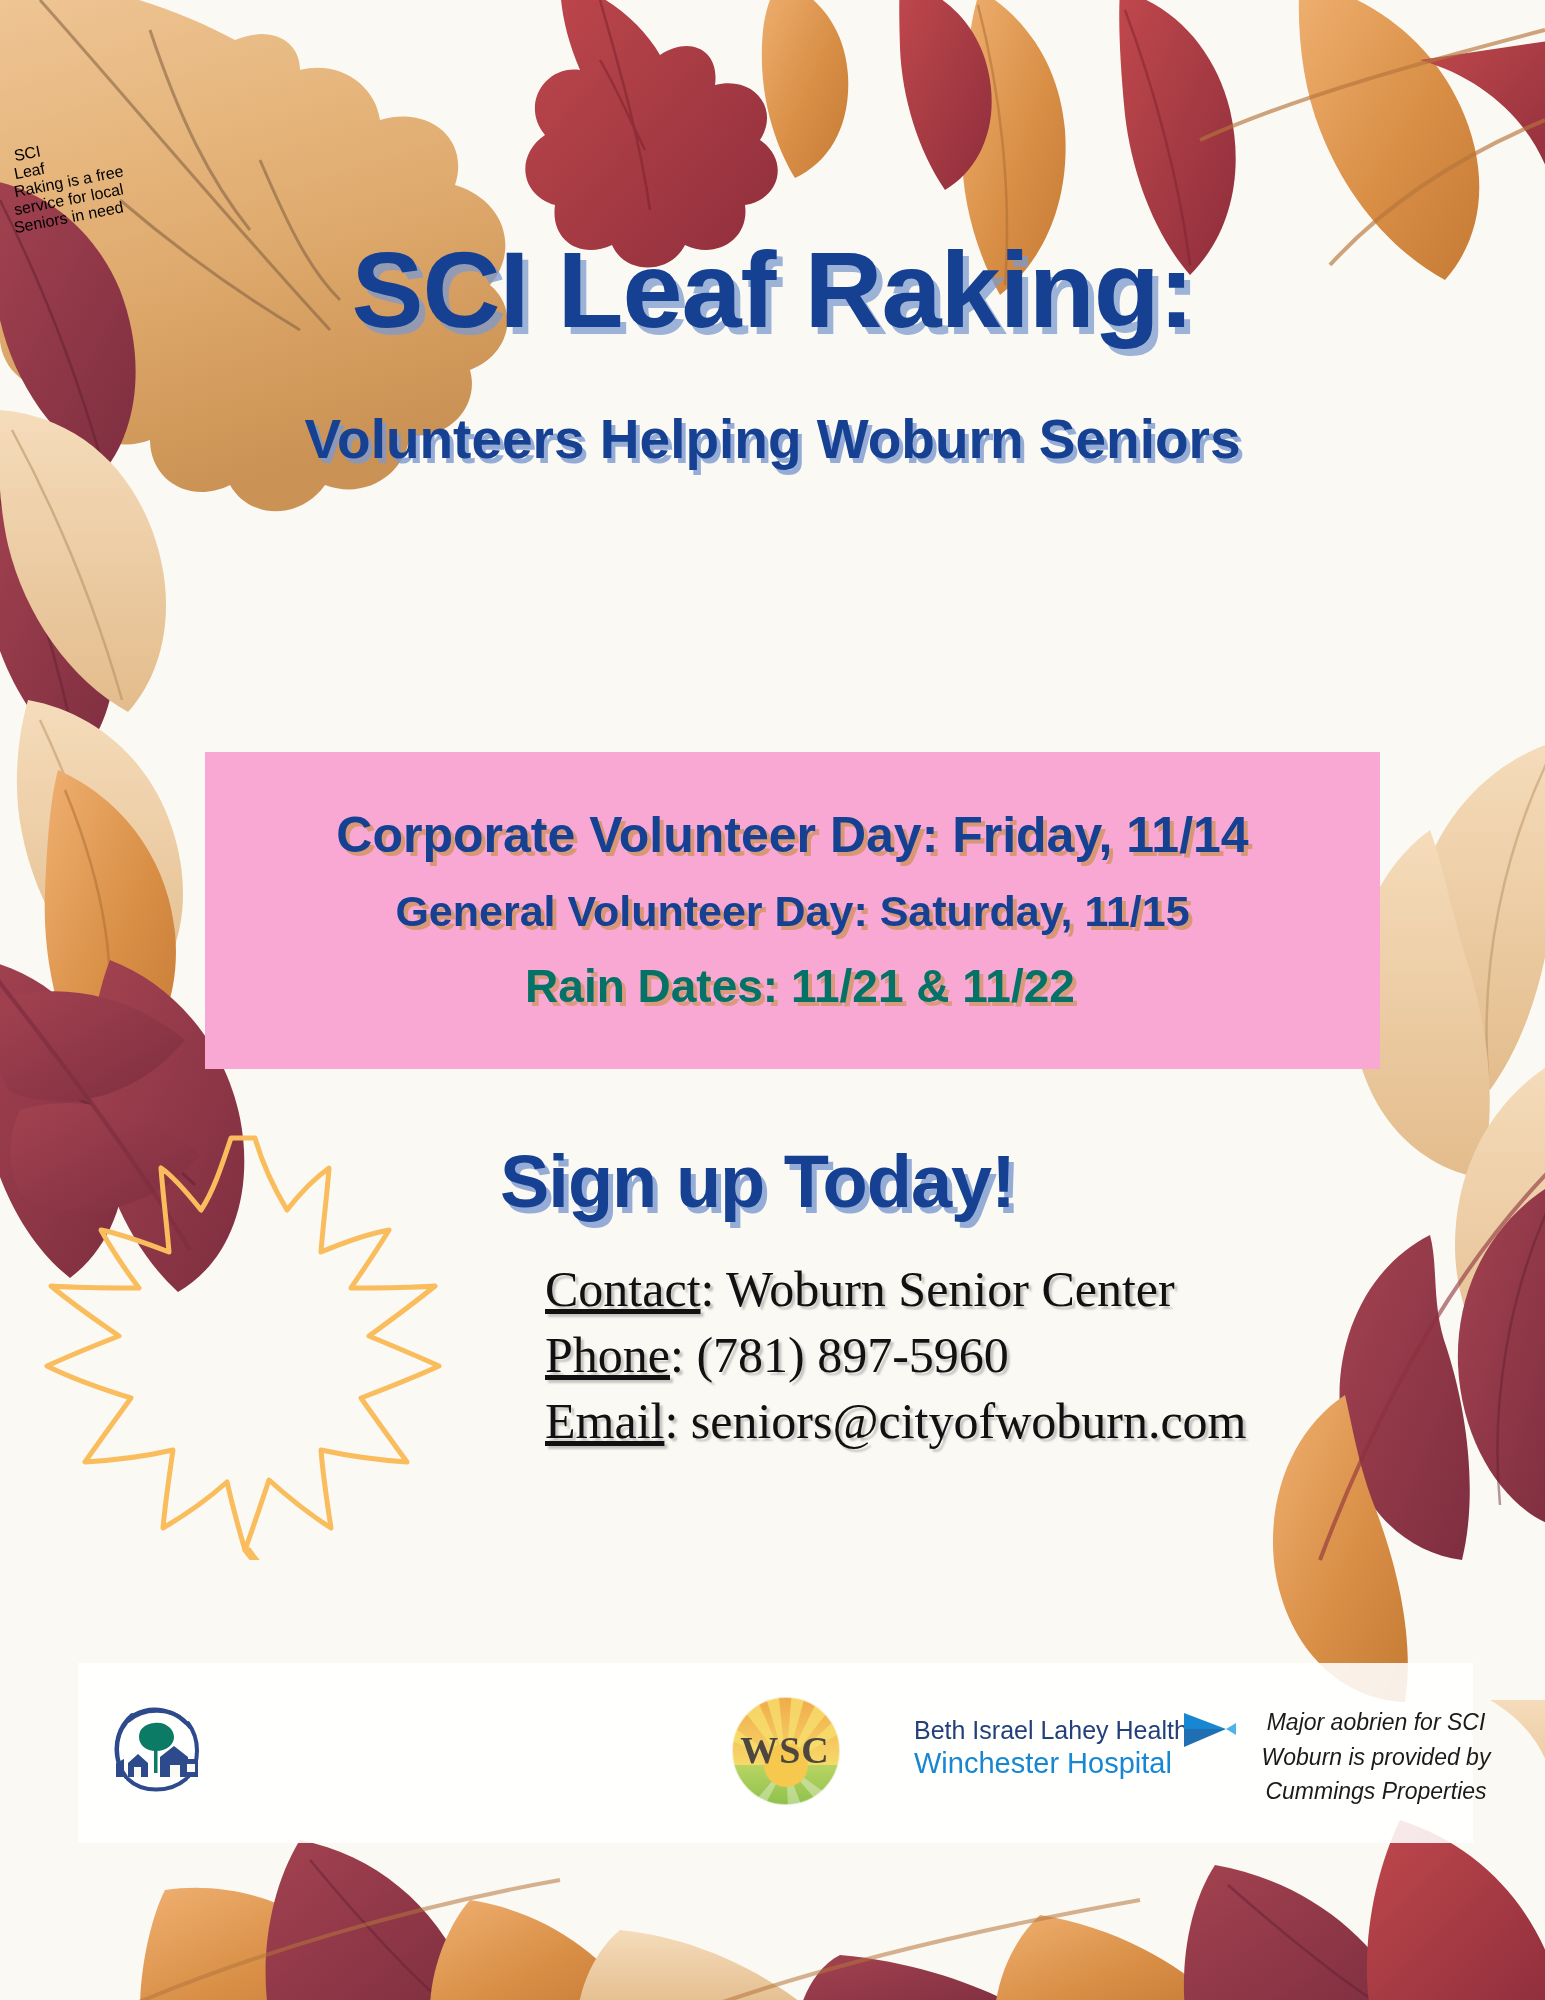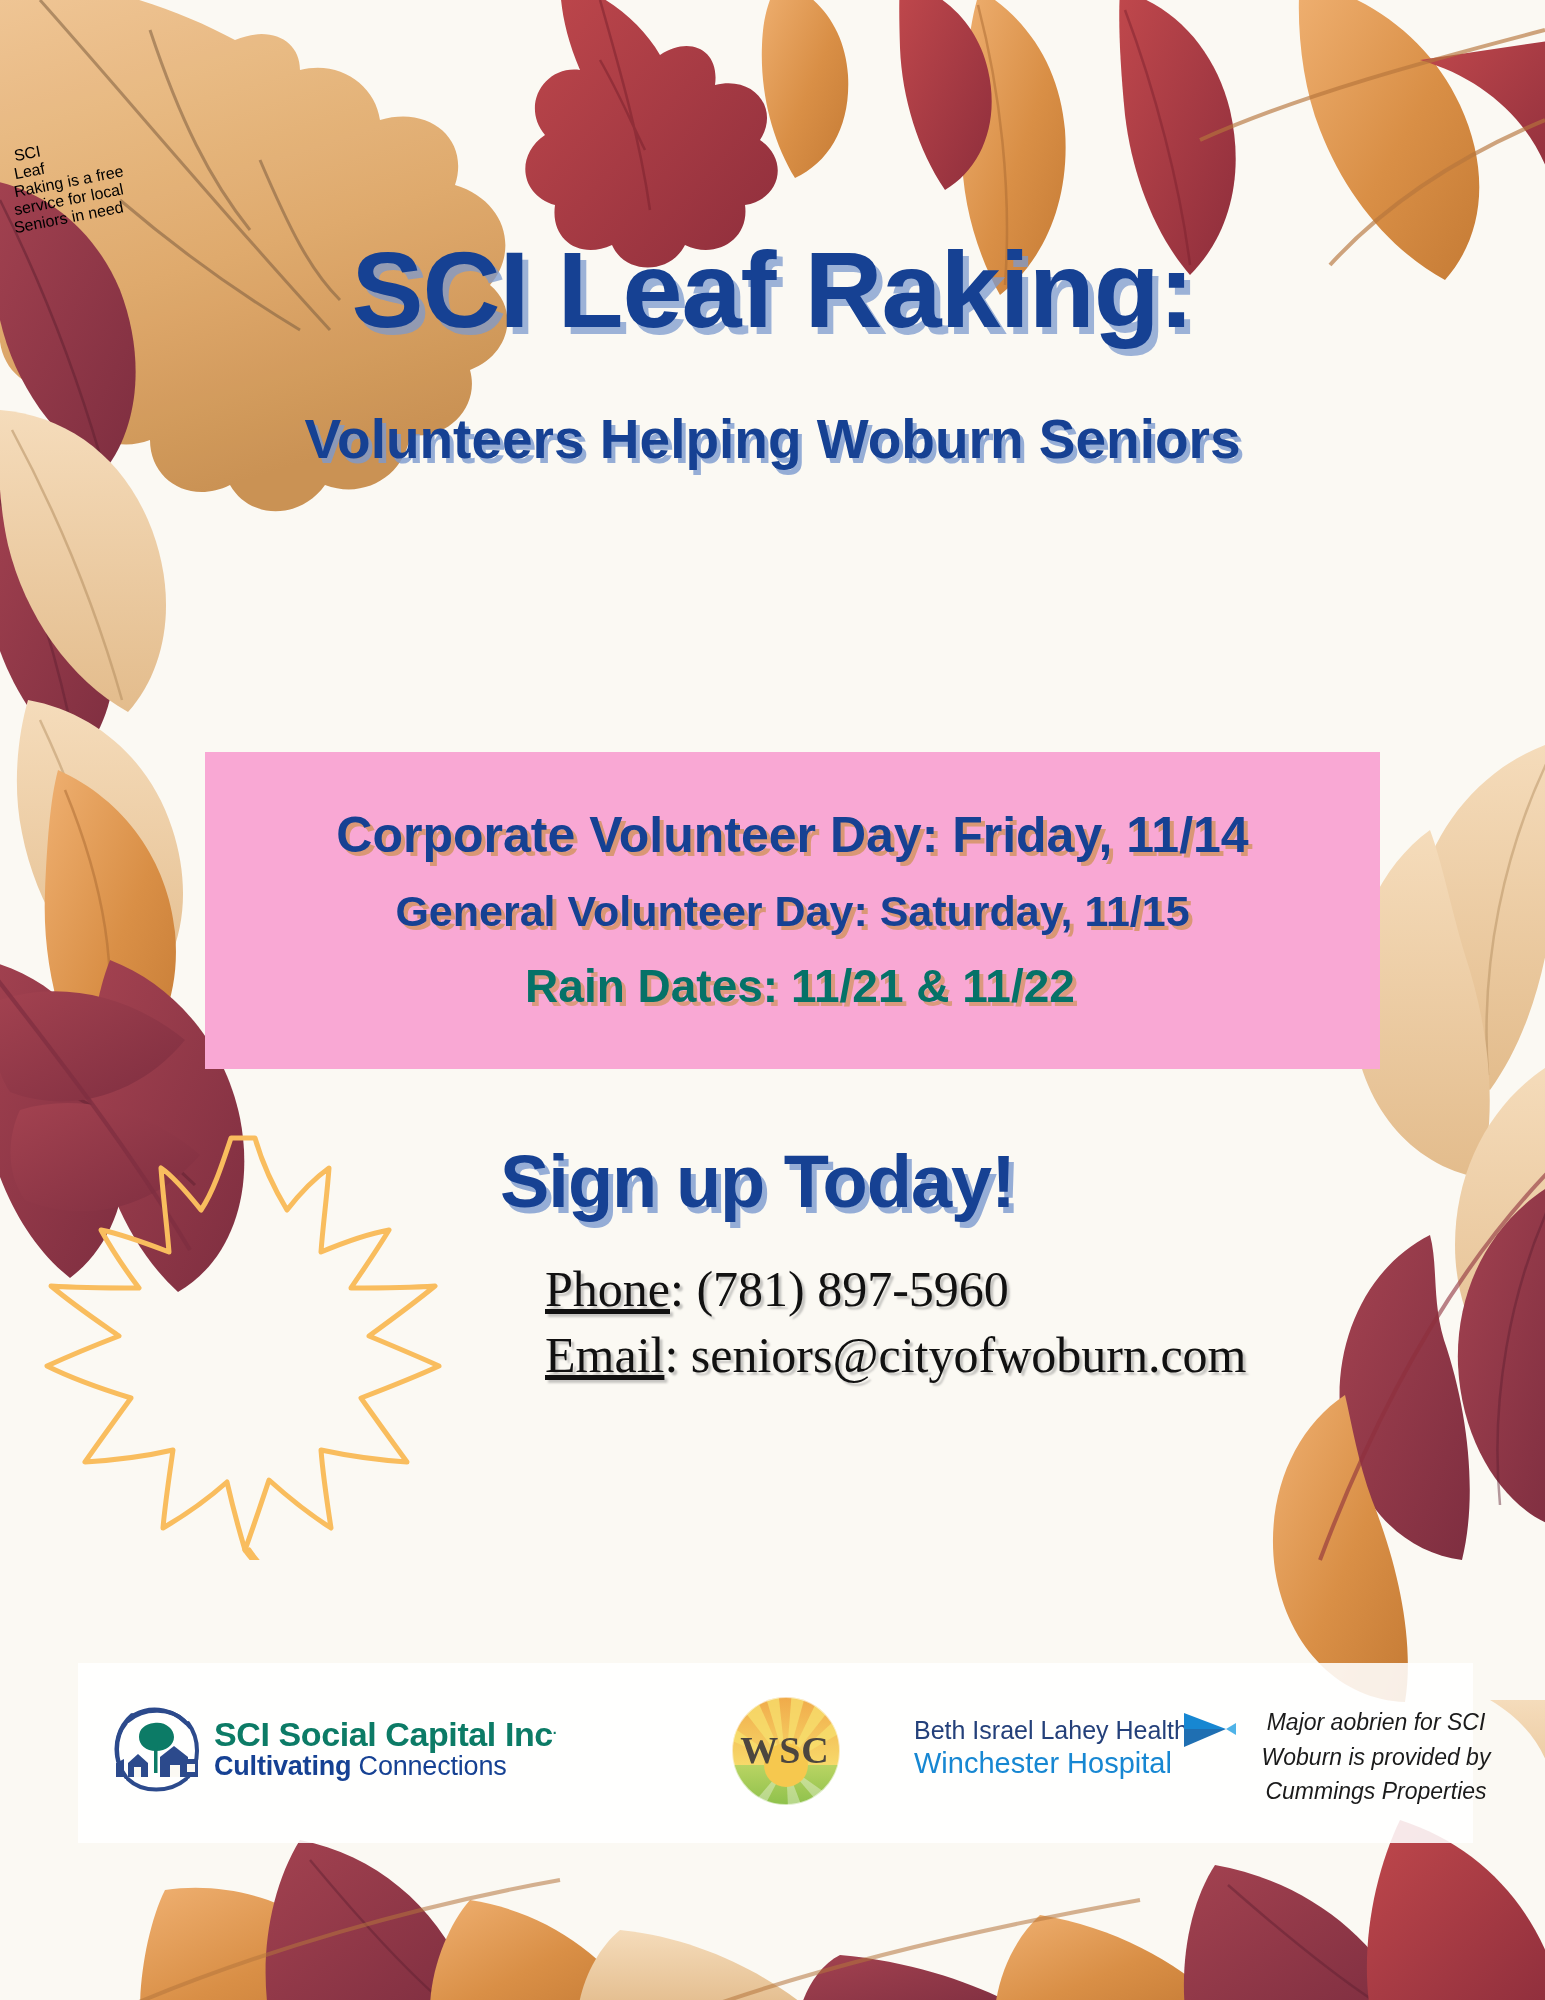--- a/index.html
+++ b/index.html
@@ -338,20 +338,23 @@
     <div class="txt lb1">SCI</div>
     <div class="txt lb2">Leaf</div>
     <div class="txt lb3">Raking is a free</div>
     <div class="txt lb4">service for local</div>
     <div class="txt lb5">Seniors in need</div>
 
     <div class="signup">Sign up Today!</div>
 
     <div class="contacts">
       <div class="row">
+        <span class="lbl">Contact</span><span>: Woburn Senior Center</span>
+      </div>
+      <div class="row">
         <span class="lbl">Phone</span><span>: (781) 897-5960</span>
       </div>
       <div class="row">
         <span class="lbl">Email</span><span>: seniors@cityofwoburn.com</span>
       </div>
     </div>
 
     <div class="footer">
 
       <div class="logo-sci">
@@ -373,24 +376,20 @@
           </g>
           <g fill="#2c4a8c">
             <rect x="76" y="58" width="14" height="18"></rect>
           </g>
           <g fill="#fbf9f3">
             <rect x="26" y="66" width="7" height="10"></rect>
             <rect x="62" y="64" width="10" height="12"></rect>
             <rect x="79" y="63" width="8" height="8"></rect>
           </g>
         </svg>
-        <div class="sci-words">
-          <div class="sci-l1"><span>SCI Social Capital Inc</span><span class="reg">.</span></div>
-          <div class="sci-l2"><b>Cultivating</b><span class="thin"> Connections</span></div>
-        </div>
       </div>
 
       <div class="logo-wsc">
         <svg width="112" height="112" viewBox="0 0 112 112">
           <defs>
             <clipPath id="wscClip">
                 <circle cx="56" cy="56" r="54"></circle>
               </clipPath>
             <linearGradient id="skyG" x1="0" y1="0" x2="0" y2="1">
               <stop offset="0%" stop-color="#f0a949"></stop>

